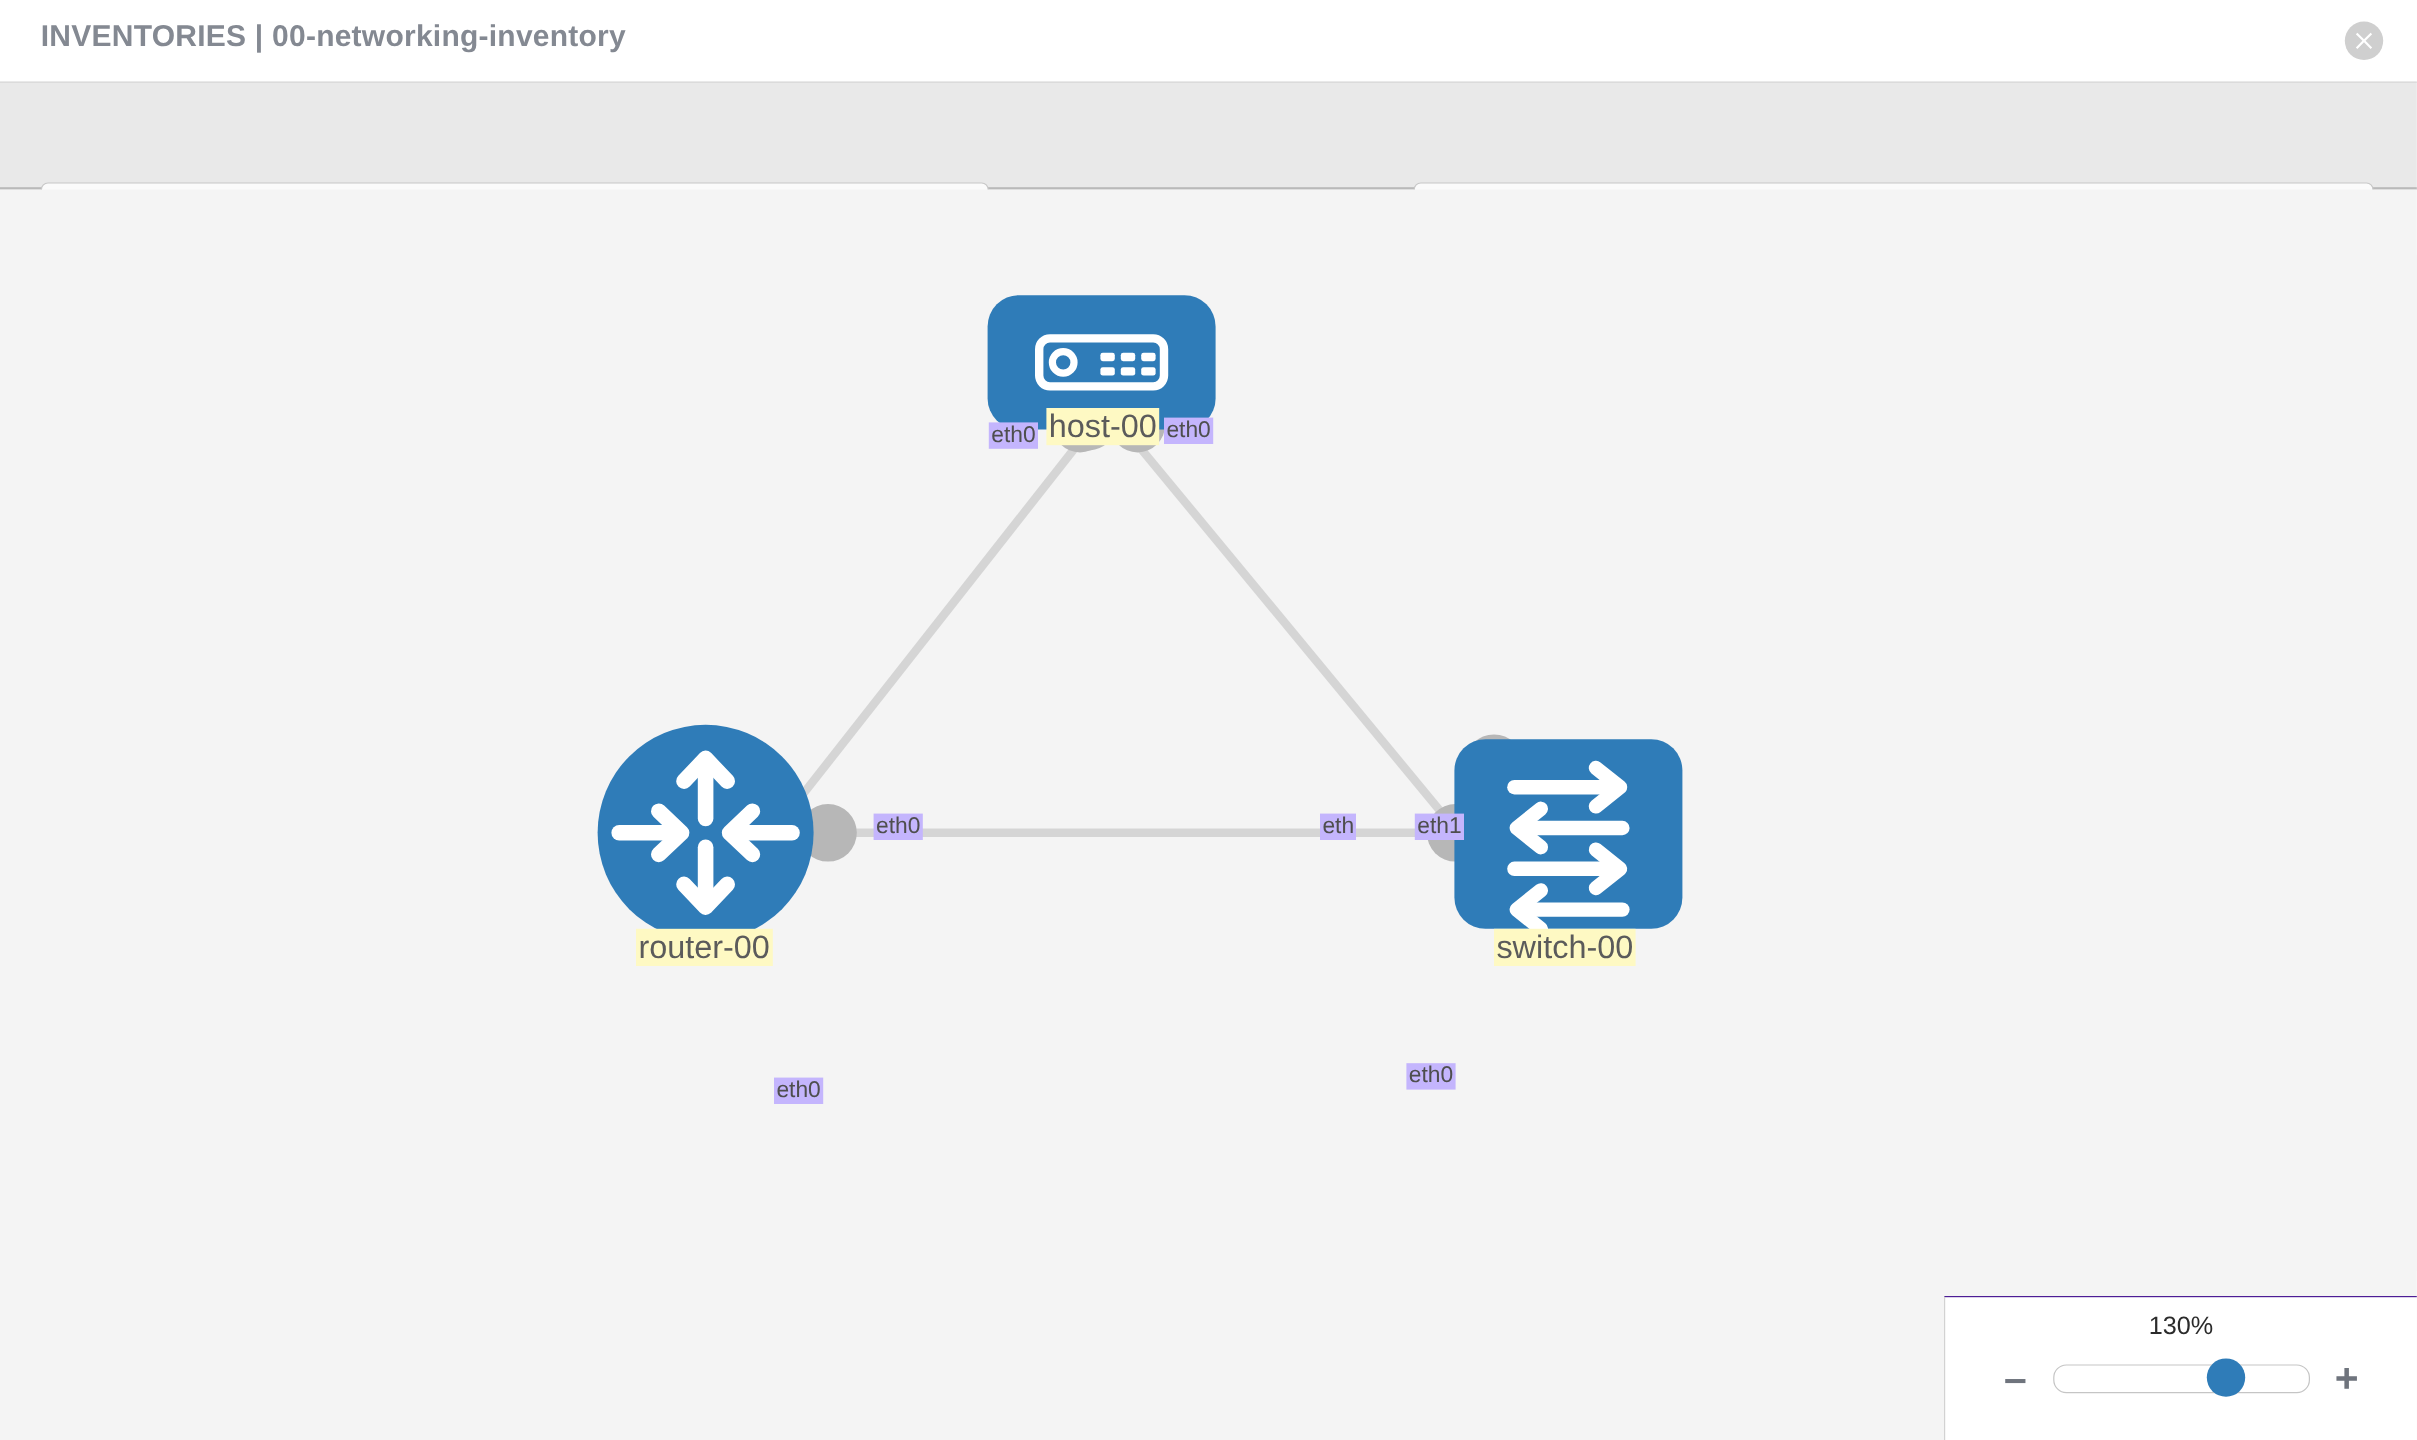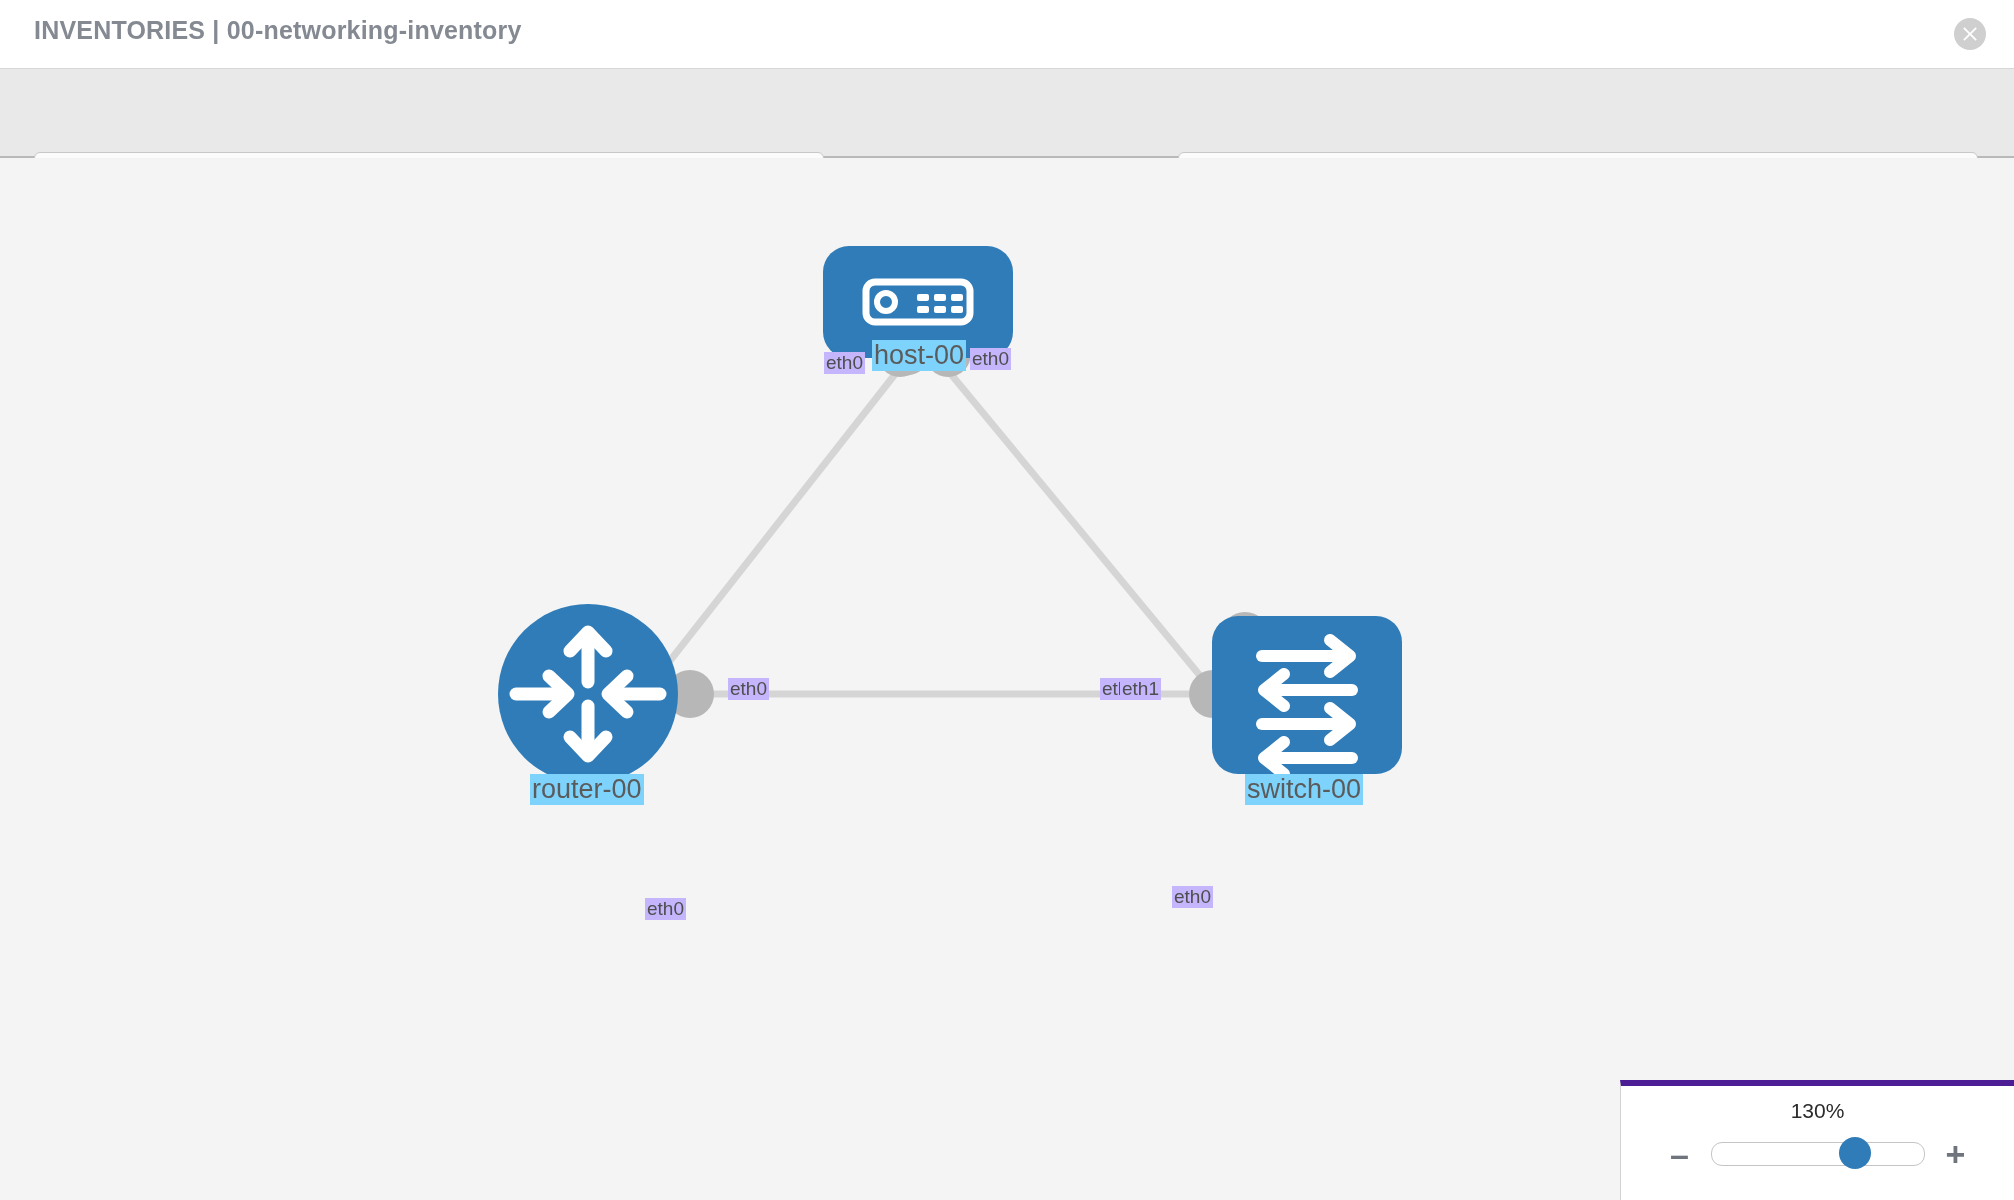--- a/index.html
+++ b/index.html
@@ -108,21 +108,21 @@
   .topology-svg {
     position: absolute;
     top: 0; left: 0;
     width: 2014px;
     height: 1042px;
   }
 
   
   .node-label {
     position: absolute;
-    background: #7dd3fc;
+    background: #fef9c3;
     color: #5b5b5b;
     font-size: 27px;
     white-space: nowrap;
     padding: 0 2px;
     line-height: 1.15;
   }
   .iface-label {
     position: absolute;
     background: #c4b5fd;
     color: #4e4e4e;
@@ -134,21 +134,21 @@
 
   
   .zoom-widget {
     position: absolute;
     left: 1620px;
     top: 1080px;
     width: 394px;
     height: 120px;
     background: #ffffff;
     border-left: 1px solid #d2d2d2;
-    border-top: 6px solid #4c1d95;
+    border-top: 1px solid #4c1d95;
     box-sizing: border-box;
   }
   .zoom-percent {
     position: absolute;
     top: 13px;
     width: 100%;
     text-align: center;
     font-size: 21px;
     color: #2b2b2b;
   }
@@ -307,21 +307,21 @@
   <div class="node-label" style="left:872px;  top:182px;">host-00</div>
   <div class="node-label" style="left:530px;  top:616px;text-align:right;">router-00</div>
   <div class="node-label" style="left:1245px; top:616px;">switch-00</div>
 
   <div class="iface-label" style="left:824px;  top:194px;">eth0</div>
   <div class="iface-label" style="left:970px;  top:190px;">eth0</div>
   <div class="iface-label" style="left:645px;  top:740px;">eth0</div>
   <div class="iface-label" style="left:1172px; top:728px;">eth0</div>
   <div class="iface-label" style="left:728px;  top:520px;">eth0</div>
   <div class="iface-label" style="left:1100px; top:520px;">eth</div>
-  <div class="iface-label" style="left:1120px; top:520px;">eth1</div>
+  <div class="iface-label" style="left:1179px; top:520px;">eth1</div>
 
 </div>
 
 <div class="zoom-widget">
   <div class="zoom-percent">130%</div>
   <div class="zoom-row">
     <div class="zoom-minus">–</div>
     <div class="slider-track">
       <div class="slider-thumb" id="zoom-thumb" style="left: 127px;"></div>
     </div>

